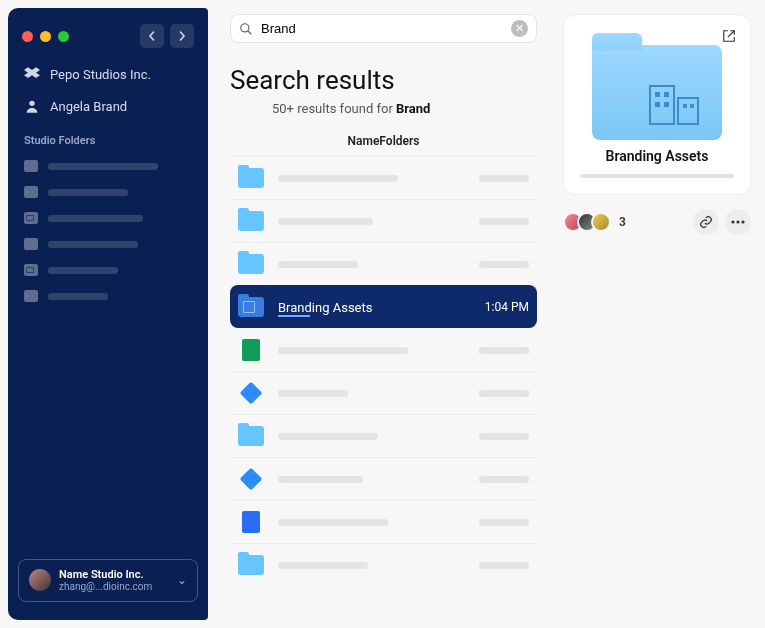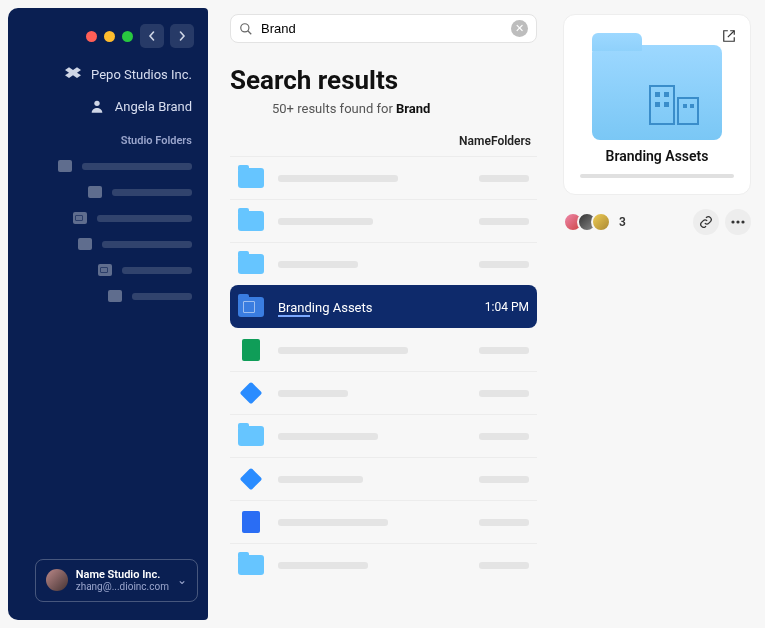--- a/index.html
+++ b/index.html
@@ -14,21 +14,20 @@
   .sidebar {
     width: 200px;
     background: #0a1f52;
     color: #fff;
     display: flex;
     flex-direction: column;
     padding: 12px 0;
     border-radius: 10px 4px 4px 10px;
     margin: 8px 4px 8px 8px;
     position: relative;
-    align-items: flex-end;
   }
   .traffic-lights {
     display: flex;
     gap: 7px;
     padding: 4px 14px 10px 14px;
     align-items: center;
   }
   .traffic-dot { width: 11px; height: 11px; border-radius: 50%; }
   .dot-red { background: #ff5f57; }
   .dot-yellow { background: #febc2e; }
@@ -99,28 +98,28 @@
     flex:1; border:none; outline:none; font-size:13px;
     background:transparent;
   }
   .clear-btn {
     width:17px; height:17px; border-radius:50%;
     background:#bdbdbd; color:#fff; font-size:11px;
     display:flex; align-items:center; justify-content:center;
     cursor:pointer;
   }
   .results-title {
-    font-size:26px; font-weight:700; margin-top:22px; color:#111;
+    font-size:26px; font-weight:400; margin-top:22px; color:#111;
   }
   .results-sub {
     font-size:13px; color:#555; margin-top:6px;margin-left:42px;
   }
   .results-sub b { color:#111; }
   .table-head {
-    display:flex; justify-content:flex-end;
+    display:flex; justify-content:center;
     font-size:12px; font-weight:600; color:#222;
     margin-top:18px; padding:0 6px 8px;
   }
   .result-list { overflow-y:hidden; }
   .row {
     display:flex; align-items:center;
     padding:10px 8px;
     border-top:1px solid #ececec;
     cursor:pointer;
     gap:14px;

